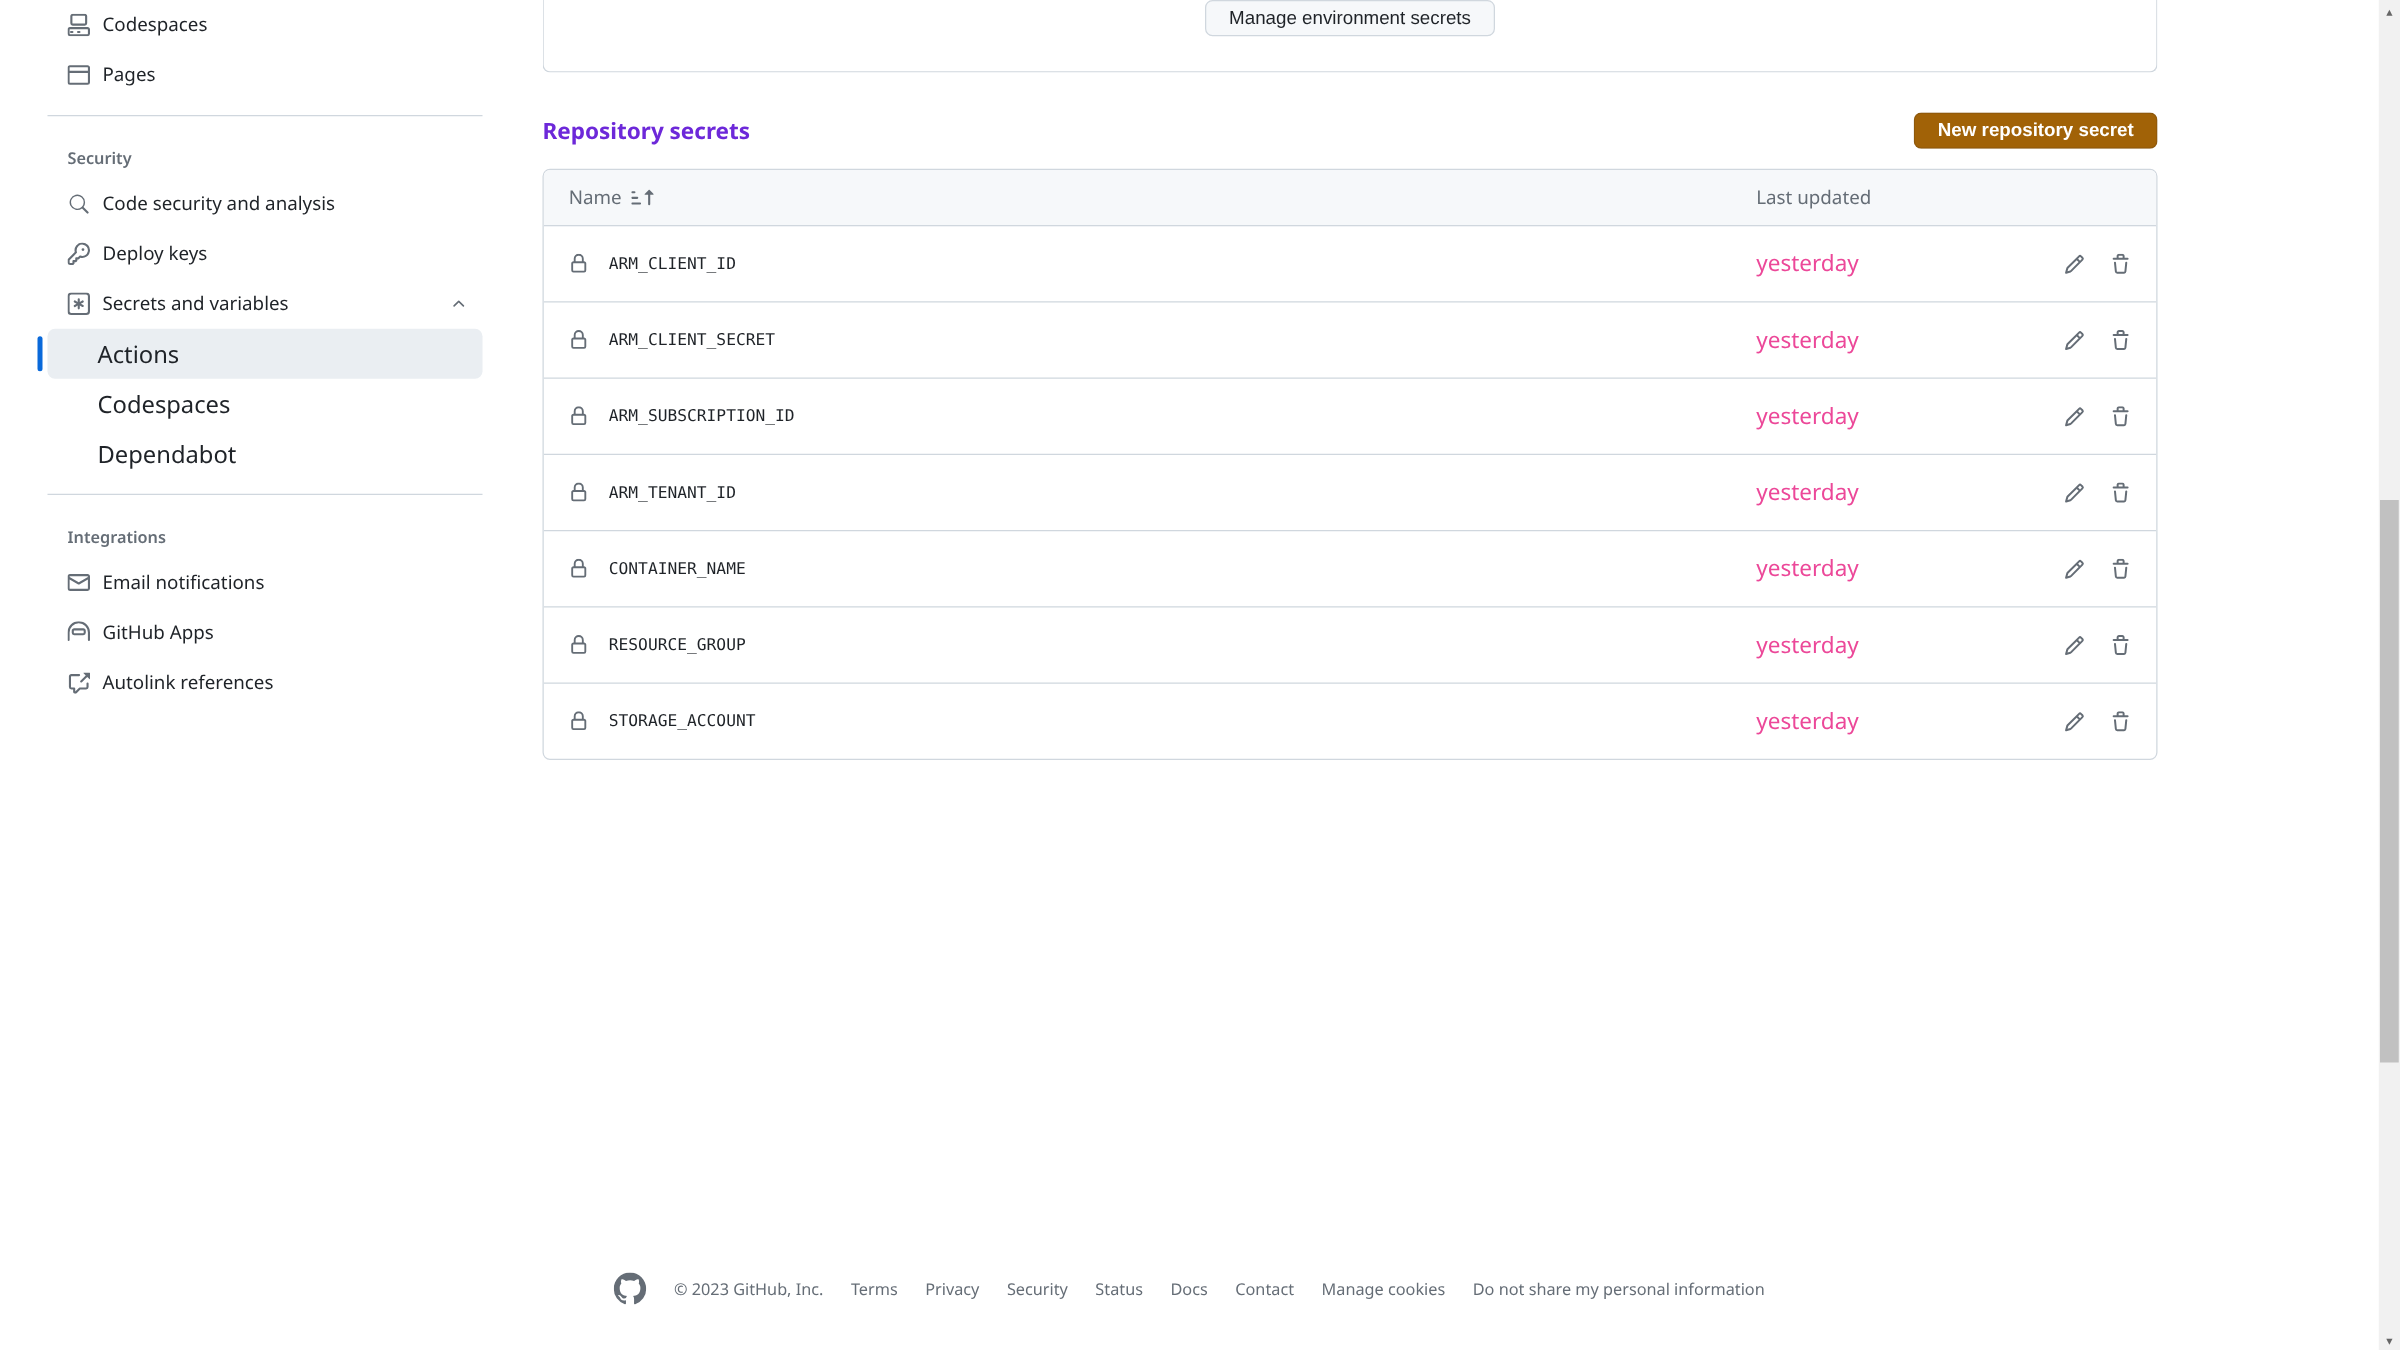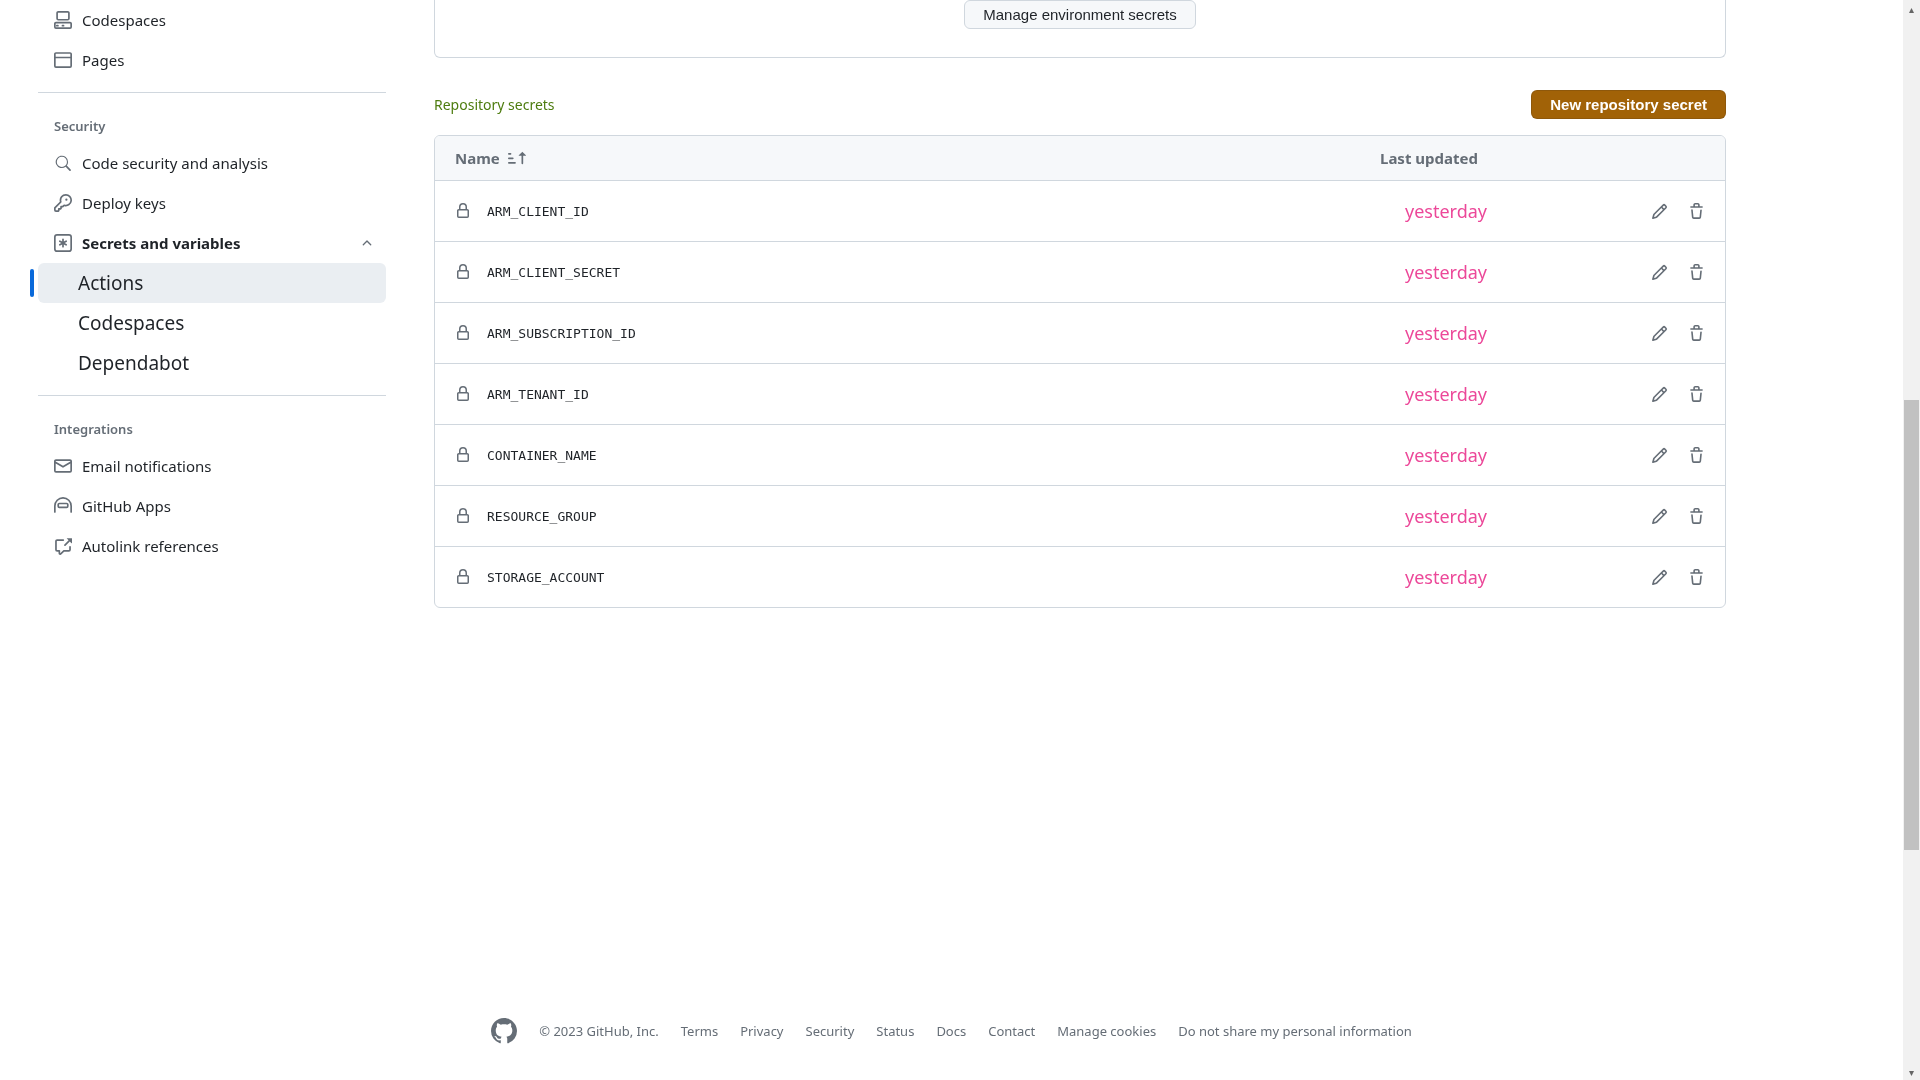--- a/index.html
+++ b/index.html
@@ -64,21 +64,21 @@
       display: flex;
       align-items: center;
       padding: 8px 8px 8px 16px;
       border-radius: 6px;
       cursor: pointer;
       color: #1f2328;
       font-size: 15px;
       height: 40px;
     }
     .sidebar-item.expandable {
-      font-weight: 700;
+      font-weight: 400;
       justify-content: space-between;
     }
     .sidebar-item-left {
       display: flex;
       align-items: center;
     }
     .sidebar-icon {
       width: 18px;
       height: 18px;
       margin-right: 10px;
@@ -156,38 +156,37 @@
       color: #ffffff;
       font-weight: 600;
     }
     .section-header {
       display: flex;
       justify-content: space-between;
       align-items: center;
       margin-bottom: 16px;
     }
     .section-title {
-      font-size: 14px;
-      font-weight: 400;
-      color: #4d7c0f;
+      font-size: 18px;
+      font-weight: 700;
+      color: #6d28d9;
     }
     .secrets-table {
       border: 1px solid #d0d7de;
       border-radius: 6px;
       overflow: hidden;
     }
     .table-header-row {
       display: flex;
       background: #f6f8fa;
       padding: 12px 20px;
       border-bottom: 1px solid #d0d7de;
-      font-weight: 700;
+      font-weight: 400;
       color: #656d76;
       font-size: 15px;
-      gap: 25px;
     }
     .col-name { flex: 1; display: flex; align-items: center; }
     .col-updated { width: 200px; text-align: left; }
     .col-actions { width: 100px; }
     .sort-icon {
       width: 18px;
       height: 18px;
       margin-left: 8px;
       fill: #656d76;
     }

